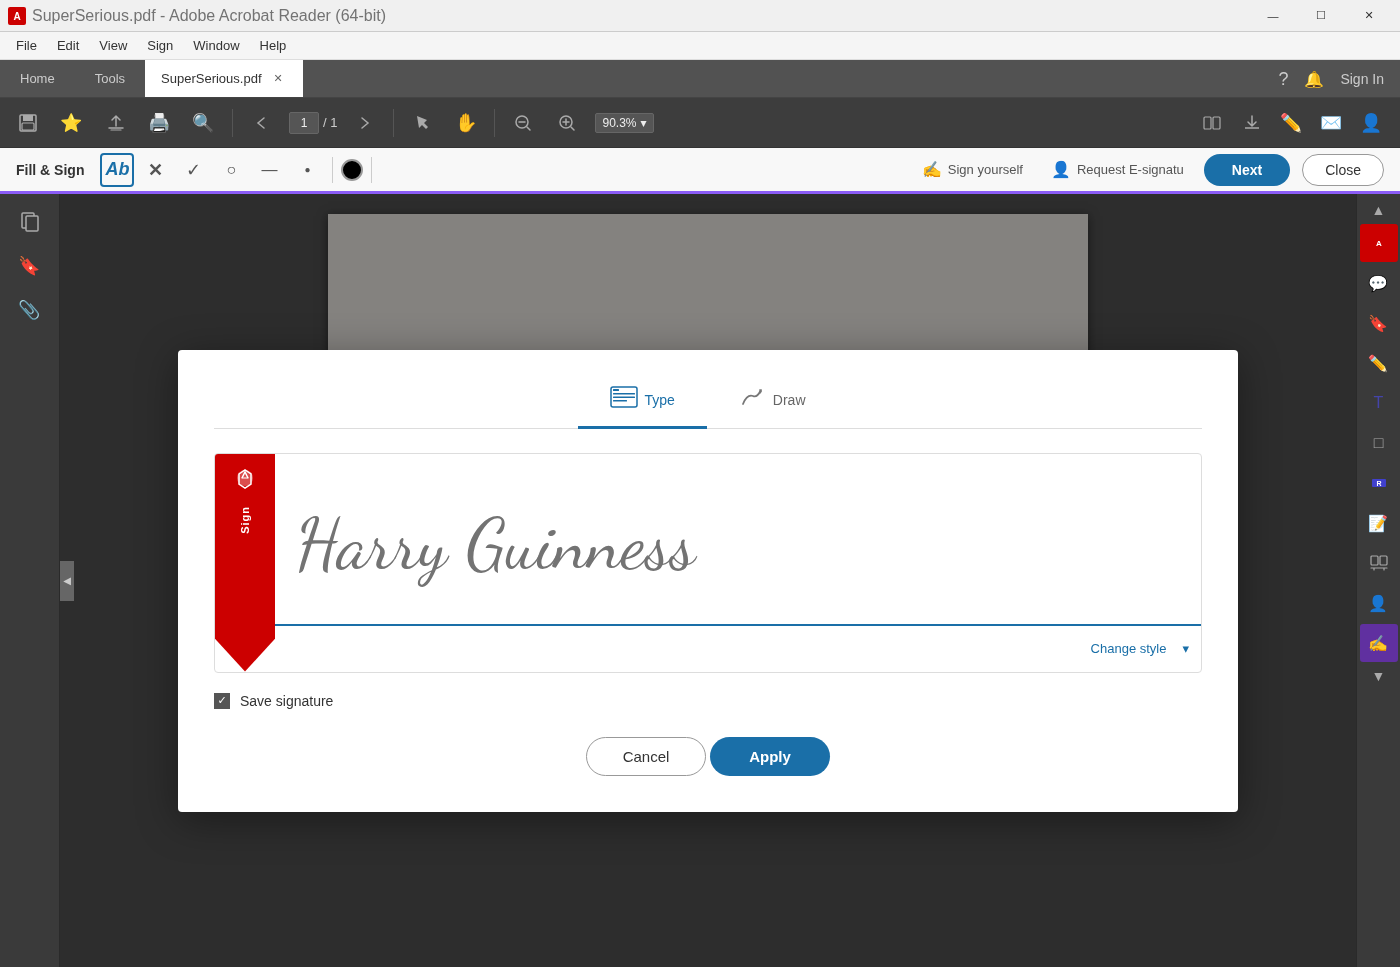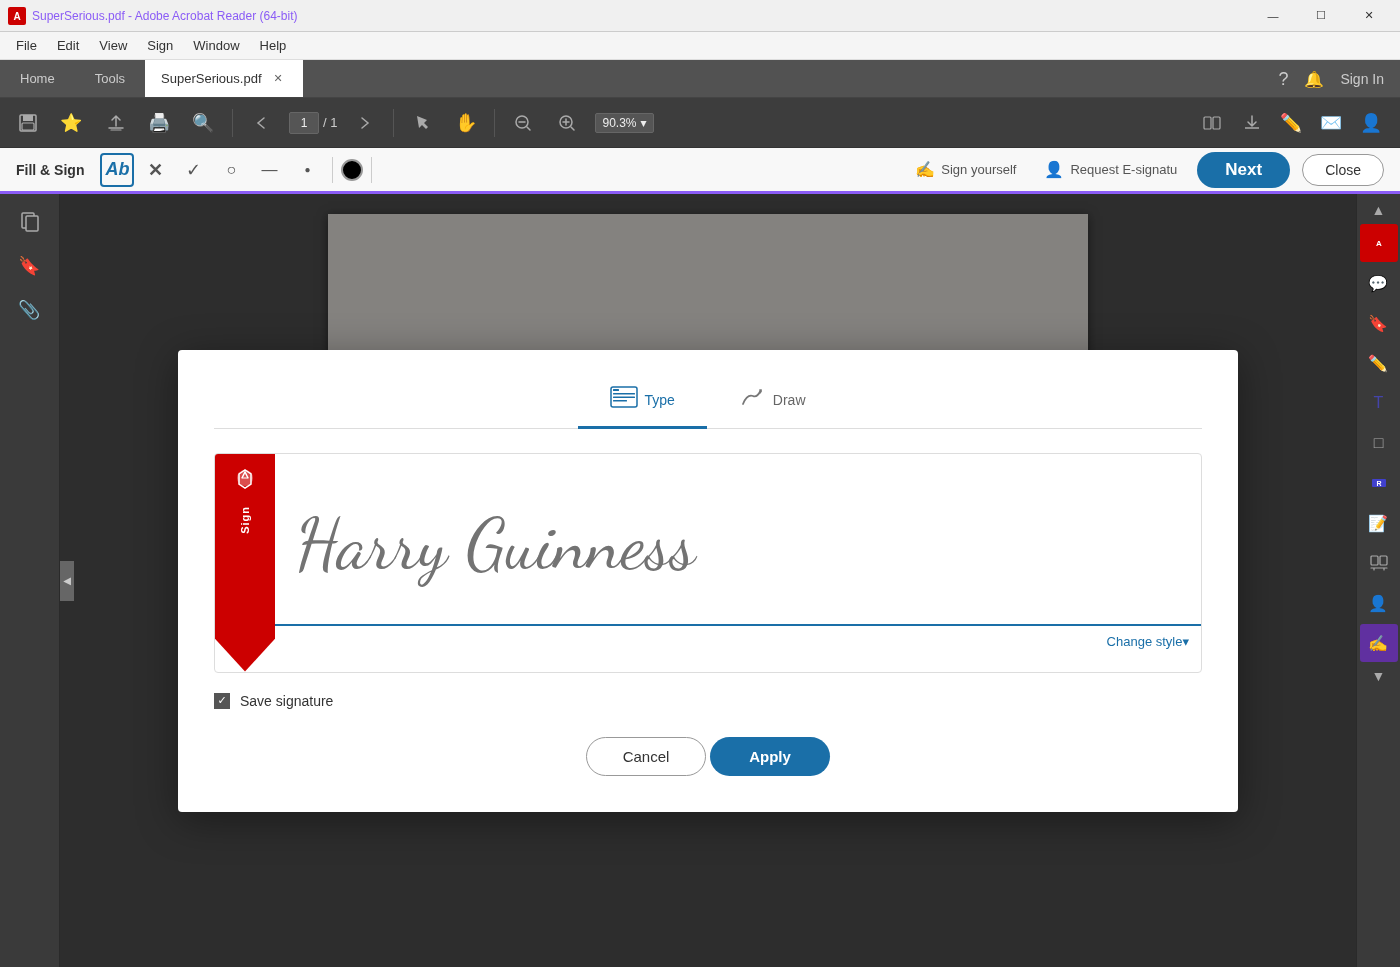--- a/index.html
+++ b/index.html
@@ -25,22 +25,22 @@
     }
     #title-bar .app-icon {
       width: 18px;
       height: 18px;
       margin-right: 6px;
       display: flex;
       align-items: center;
       justify-content: center;
     }
     #title-bar .title-text {
-      font-size: 12px;
-      color: #8b5cf6;
+      font-size: 16px;
+      color: #737373;
       flex: 1;
     }
     #title-bar .window-controls {
       display: flex;
       gap: 2px;
       position: absolute;
       right: 8px;
       top: 50%;
       transform: translateY(-50%);
     }
@@ -250,21 +250,21 @@
       cursor: pointer;
       padding: 4px 8px;
       border-radius: 4px;
     }
     .next-btn {
       background: #1a6fa8;
       color: white;
       border: none;
       border-radius: 20px;
       padding: 8px 28px;
-      font-size: 17px;
+      font-size: 14px;
       font-weight: 600;
       cursor: pointer;
     }
     .close-btn-outline {
       background: white;
       color: #333;
       border: 1px solid #999;
       border-radius: 20px;
       padding: 7px 22px;
       font-size: 14px;
@@ -486,23 +486,24 @@
       display: flex;
       justify-content: flex-end;
       padding: 8px 12px;
     }
     .change-style-btn {
       color: #1a6fa8;
       font-size: 13px;
       cursor: pointer;
       display: flex;
       align-items: center;
-      gap: 0;
+      gap: 16px;
       background: none;
       border: none;
+      margin-top: 7px;
     }
 
     
     .save-sig-row {
       display: flex;
       align-items: center;
       gap: 10px;
       margin-bottom: 28px;
     }
     .checkbox-custom {

